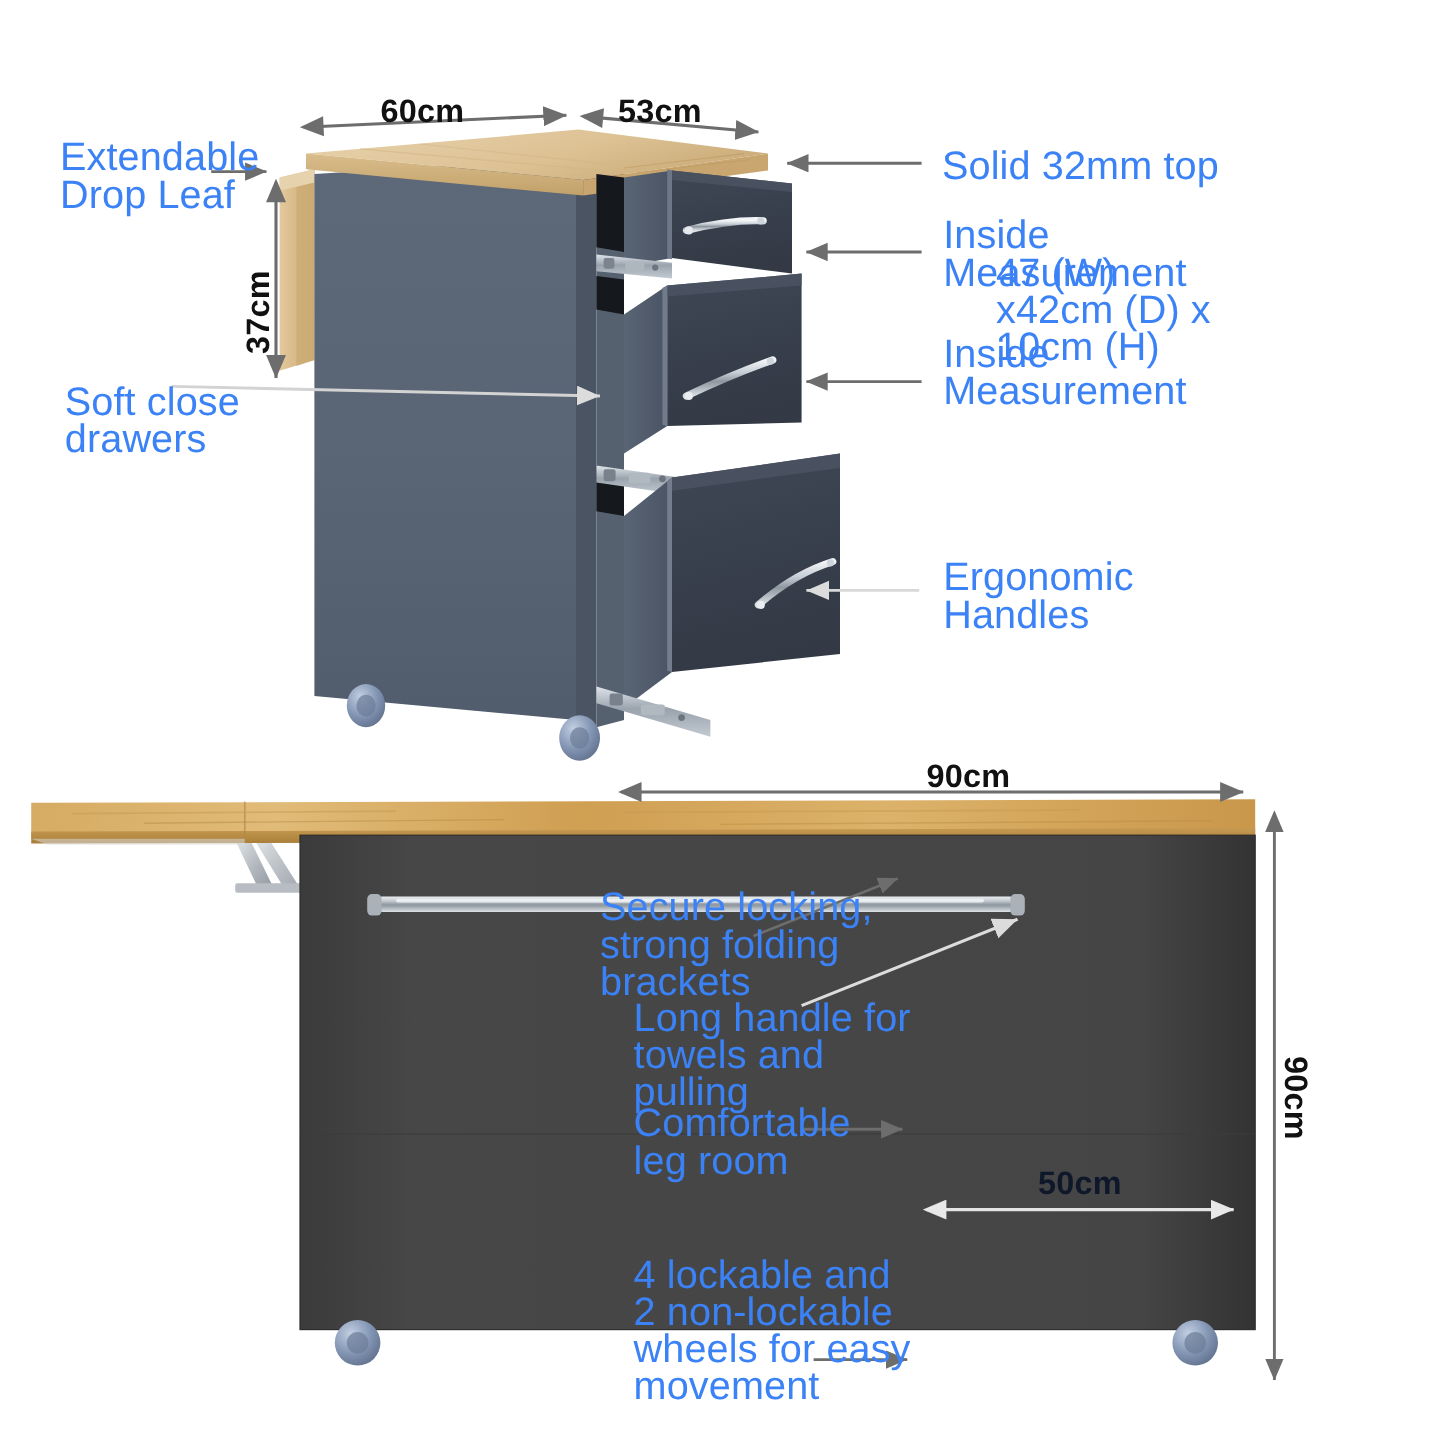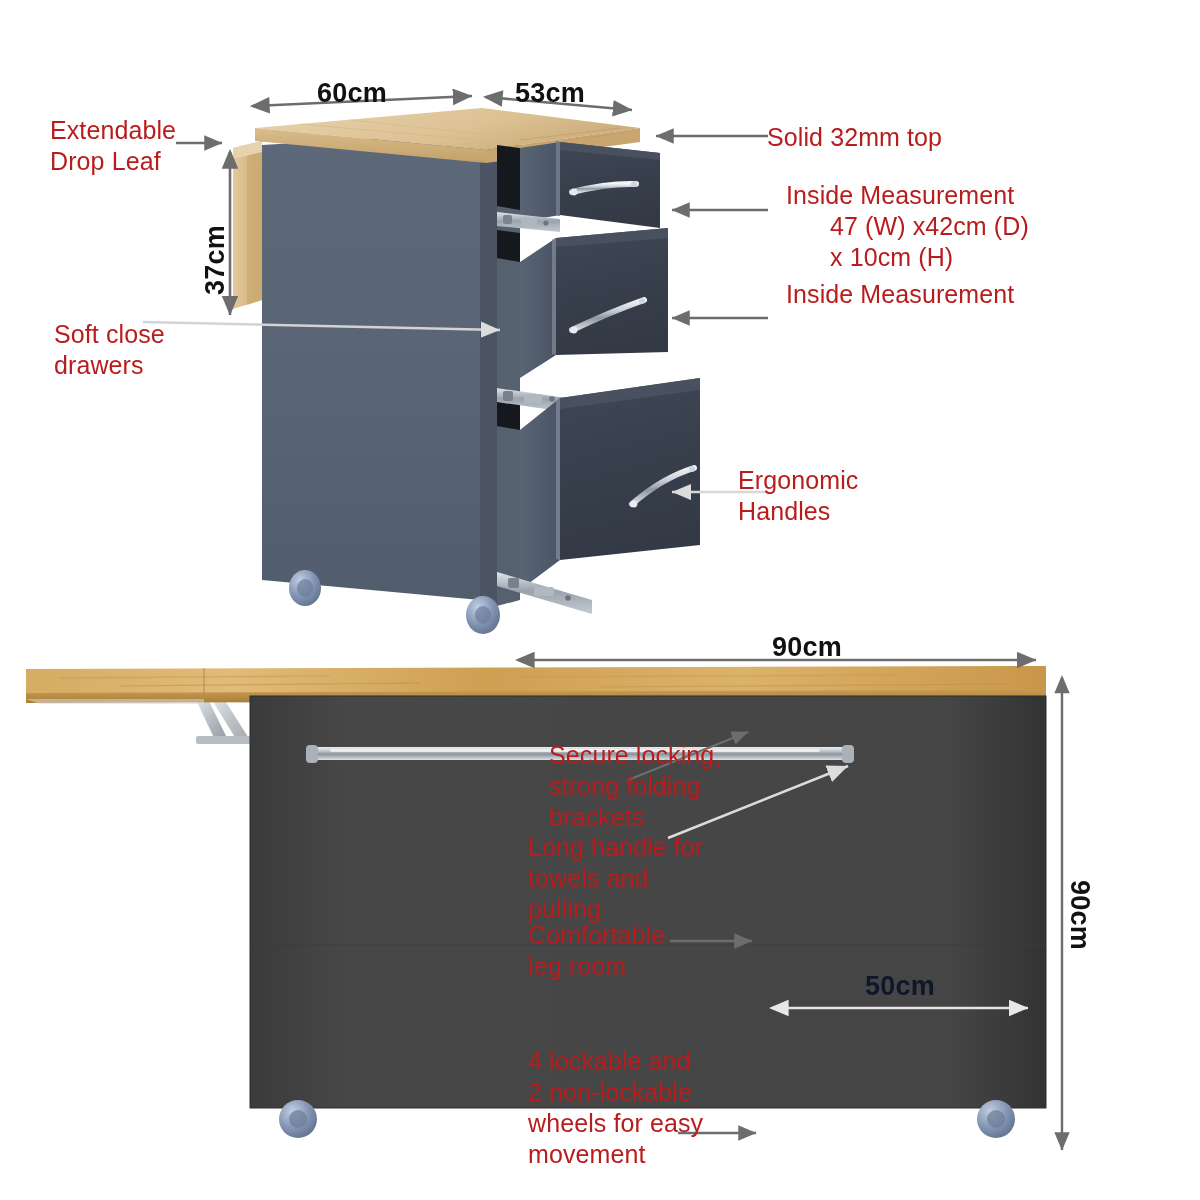--- a/index.html
+++ b/index.html
@@ -6,22 +6,22 @@
   html, body {
     width: 1200px; height: 1200px;
     background: #ffffff;
     font-family: "Liberation Sans", sans-serif;
     overflow: hidden;
   }
   #stage { position: relative; width: 1032px; height: 1200px; background:#fff; }
 
   .lbl {
     position: absolute;
-    color: #b91c1c;
-    font-size: 25px;
+    color: #3b82f6;
+    font-size: 33px;
     line-height: 31px;
     letter-spacing: .1px;
     white-space: pre-line;
     font-weight: 400;
   }
   .dim {
     position: absolute;
     font-weight: 700;
     font-size: 27px;
     color: #111;
@@ -330,35 +330,35 @@
   </svg>
 
   <div class="dim" style="left:317px; top:78px;">60cm</div>
   <div class="dim" style="left:515px; top:78px;">53cm</div>
   <div class="dim rot-ccw" style="left:200px; top:295px;">37cm</div>
 
   <div class="lbl" style="left:50px; top:115px;">Extendable
 Drop Leaf</div>
   <div class="lbl" style="left:54px; top:297px;margin-top:22px;">Soft close
 drawers</div>
-  <div class="lbl" style="left:767px; top:122px;">Solid 32mm top</div>
+  <div class="lbl" style="left:785px; top:122px;">Solid 32mm top</div>
 
   <div class="lbl" style="left:786px; top:180px;">Inside Measurement</div>
   <div class="lbl" style="left:786px; top:211px;margin-left:44px;">47 (W) x42cm (D) x 10cm (H)</div>
 
   <div class="lbl" style="left:786px; top:279px;">Inside Measurement</div>
 
-  <div class="lbl" style="left:738px; top:465px;">Ergonomic
+  <div class="lbl" style="left:786px; top:465px;">Ergonomic
 Handles</div>
 
   <div class="dim" style="left:772px; top:632px;">90cm</div>
   <div class="dim rot-cw" style="left:1095px; top:880px;">90cm</div>
   <div class="dim white" style="left:865px; top:971px;">50cm</div>
 
-  <div class="lbl" style="left:549px; top:740px;">Secure locking,
+  <div class="lbl" style="left:500px; top:740px;">Secure locking,
 strong folding
 brackets</div>
   <div class="lbl" style="left:528px; top:832px;">Long handle for
 towels and
 pulling</div>
   <div class="lbl" style="left:528px; top:920px;">Comfortable
 leg room</div>
   <div class="lbl" style="left:528px; top:1046px;">4 lockable and
 2 non-lockable
 wheels for easy

